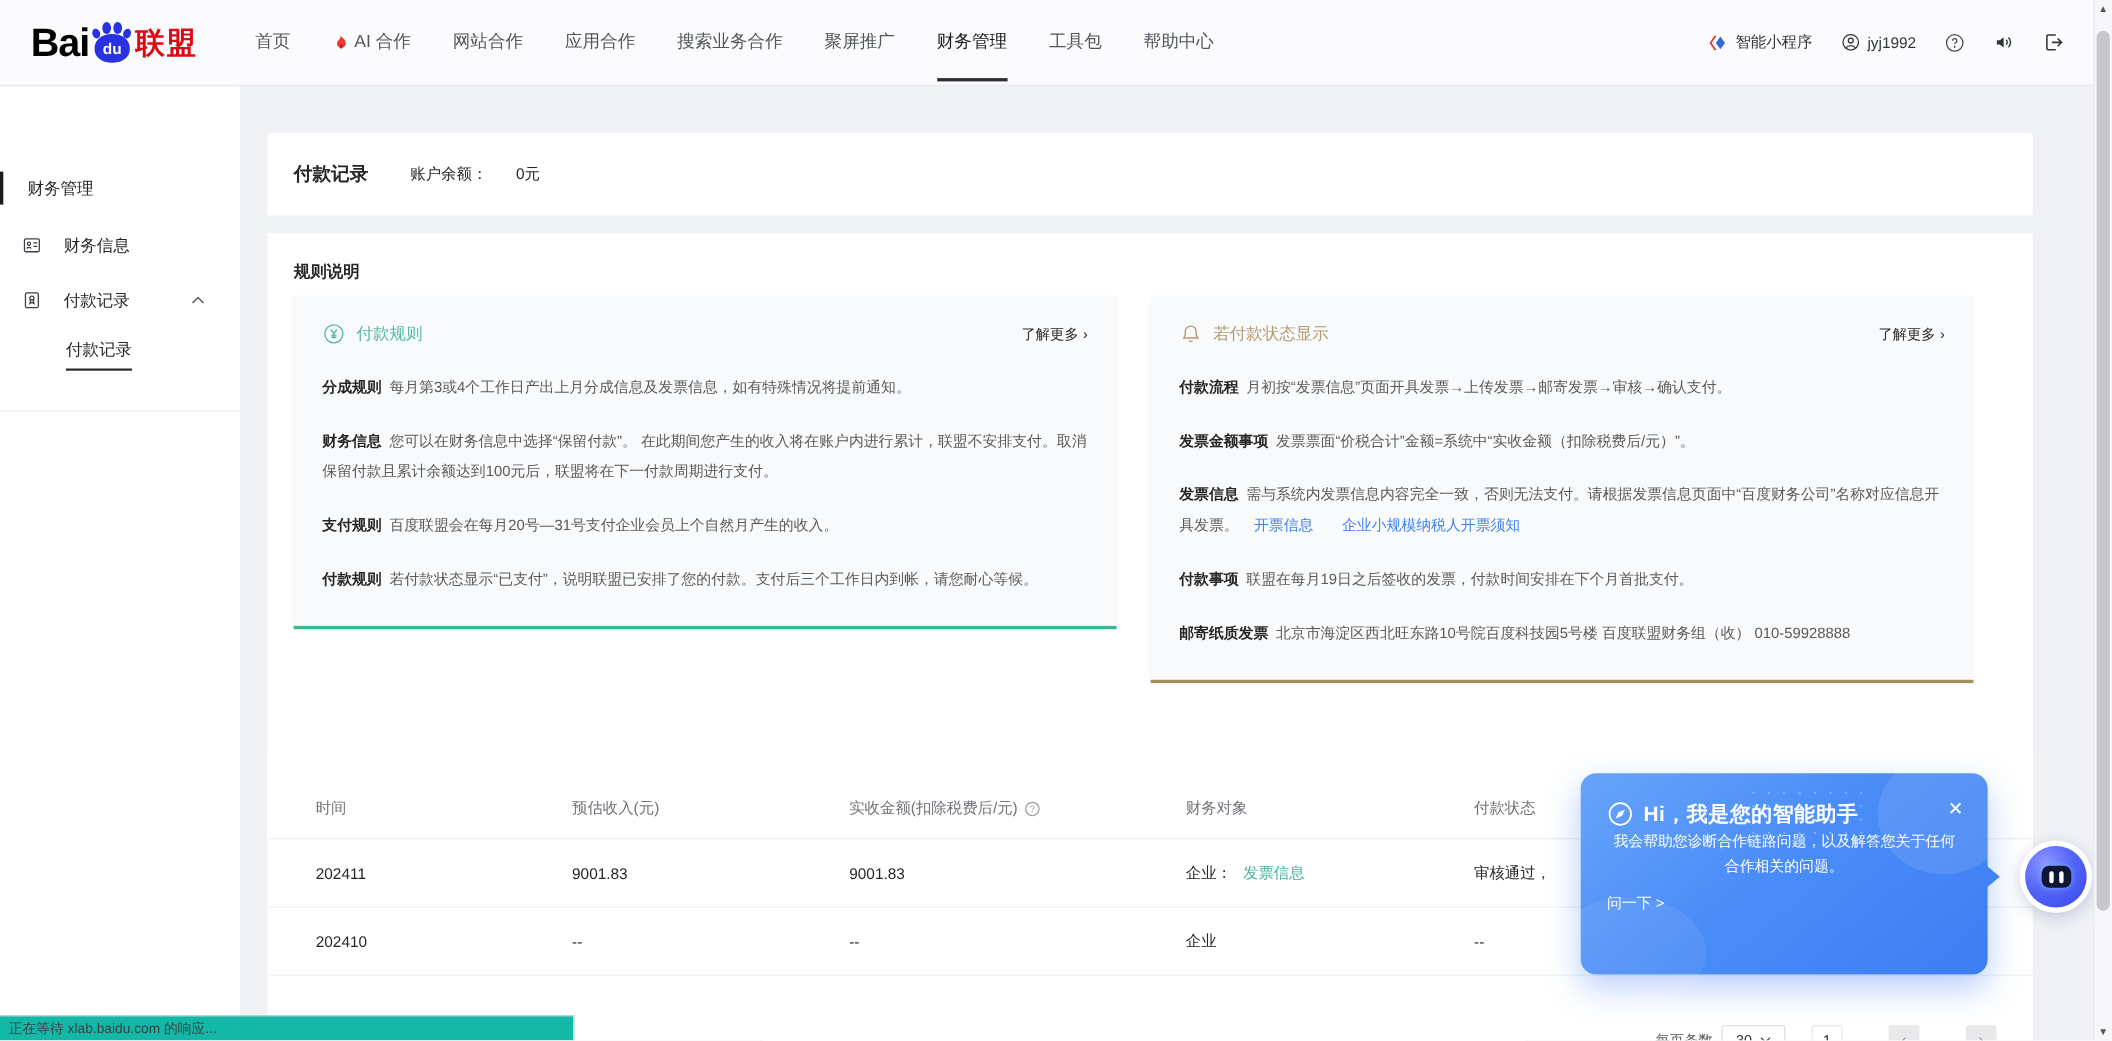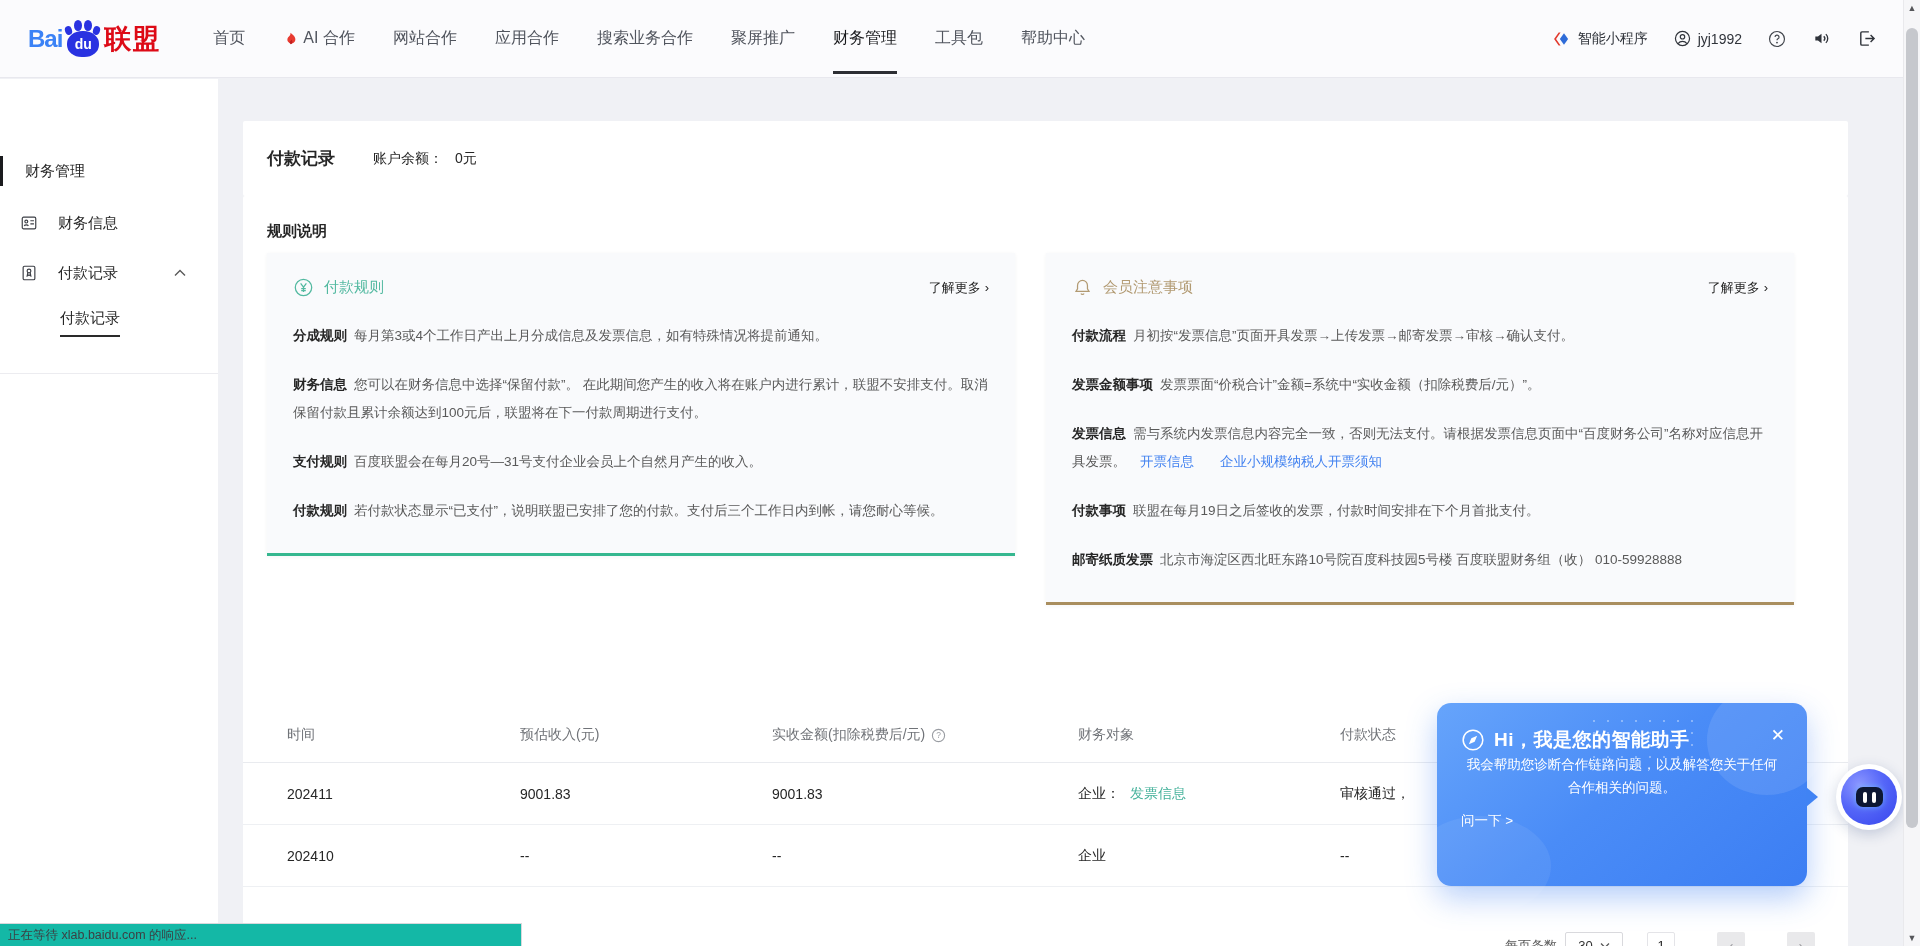--- a/index.html
+++ b/index.html
@@ -4,21 +4,21 @@
 <style>
   * { margin:0; padding:0; box-sizing:border-box; }
   html,body { width:1920px; height:946px; }
   body { font-family:"Liberation Sans","DejaVu Sans",sans-serif; }
   .screen { position:relative; width:1920px; height:946px; overflow:hidden; background:#f0f1f5; }
 
   
   .topnav { position:absolute; top:0; left:0; right:0; height:78px; background:#fbfbfd;
             border-bottom:1px solid #e8e8ee; display:flex; align-items:center; padding:0 44px 0 28px; z-index:5; }
   .logo { display:flex; align-items:center; cursor:pointer; }
-  .logo .bai { color:#3b82f6; font-size:24px; font-weight:bold; letter-spacing:-1px; }
+  .logo .bai { color:#000000; font-size:36px; font-weight:bold; letter-spacing:-1px; }
   .paw { position:relative; width:40px; height:40px; display:inline-block; margin:0 1px; }
   .paw .toe { position:absolute; background:#2932e1; border-radius:50%; }
   .paw .t1 { left:2px; top:7px; width:7px; height:9px; transform:rotate(-18deg); }
   .paw .t2 { left:11px; top:1px; width:8px; height:11px; }
   .paw .t3 { left:21px; top:1px; width:8px; height:11px; }
   .paw .t4 { left:30px; top:7px; width:7px; height:9px; transform:rotate(18deg); }
   .paw .pad { position:absolute; left:4px; top:12px; width:32px; height:26px; background:#2932e1;
               border-radius:48% 48% 46% 46%; }
   .paw .du { position:absolute; left:50%; top:64%; transform:translate(-50%,-50%); color:#fff;
              font-weight:bold; font-size:14px; }
@@ -48,23 +48,23 @@
   .side-sub { top:226px; padding-left:60px; }
   .side-sub .lbl { border-bottom:2px solid #2a2a2a; padding-bottom:7px; }
   .side-div { position:absolute; top:294px; left:0; right:0; height:1px; background:#ececf0; }
   .side-collapse { top:307px; padding-left:20px; gap:20px; }
   .side-collapse .lbl { color:#4a4d54; }
 
   
   .panel { position:absolute; left:243px; width:1605px; background:#fff; border-radius:2px; }
   .panel-head { top:121px; height:75px; display:flex; align-items:center; padding:0 24px; }
   .page-title { font-size:17px; font-weight:bold; color:#262626; }
-  .balance { margin-left:38px; font-size:14px; color:#262626; display:flex; gap:12px; }
-
-  .panel-rules { top:196px; height:552px; padding:26px 54px 0 24px; }
+  .balance { margin-left:38px; font-size:14px; color:#262626; display:flex; gap:26px; }
+
+  .panel-rules { top:212px; height:552px; padding:26px 54px 0 24px; }
   .rules-title { font-size:15px; font-weight:bold; color:#262626; }
   .cards { display:flex; gap:31px; margin-top:12px; align-items:flex-start; }
   .rule-card { flex:1; background:#f9fafc; padding:24px 26px 28px; box-shadow:0 1px 4px rgba(40,50,70,.05); }
   .rule-card.green { border-bottom:3px solid #35b78f; }
   .rule-card.gold  { border-bottom:3px solid #a98e5e; }
   .card-head { display:flex; align-items:center; gap:10px; margin-bottom:24px; }
   .card-title { font-size:15px; }
   .green .card-title { color:#52b9a0; }
   .gold  .card-title { color:#b29a72; }
   .more { margin-left:auto; font-size:13px; color:#262626; cursor:pointer; display:flex; align-items:center; gap:4px; }
@@ -294,21 +294,21 @@
         <p><b>支付规则</b><span>百度联盟会在每月20号—31号支付企业会员上个自然月产生的收入。</span></p>
         <p><b>付款规则</b><span>若付款状态显示“已支付”，说明联盟已安排了您的付款。支付后三个工作日内到帐，请您耐心等候。</span></p>
       </div>
 
       <div class="rule-card gold">
         <div class="card-head">
           <svg width="21" height="21" viewBox="0 0 22 22" fill="none" stroke="#b29a72" stroke-width="1.3">
               <path d="M11 3.6a5.2 5.2 0 0 1 5.2 5.2v3.6l1.6 2.6H4.2l1.6-2.6V8.8A5.2 5.2 0 0 1 11 3.6z"></path>
               <path d="M9.4 17.2a1.7 1.7 0 0 0 3.2 0"></path>
             </svg>
-          <span class="card-title">会员注意事项</span>
+          <span class="card-title">若付款状态显示</span>
           <span class="more">
             <span>了解更多</span>
             <span class="arr">›</span>
           </span>
         </div>
         <p><b>付款流程</b><span>月初按“发票信息”页面开具发票→上传发票→邮寄发票→审核→确认支付。</span></p>
         <p><b>发票金额事项</b><span>发票票面“价税合计”金额=系统中“实收金额（扣除税费后/元）”。</span></p>
         <p><b>发票信息</b><span>需与系统内发票信息内容完全一致，否则无法支付。请根据发票信息页面中“百度财务公司”名称对应信息开具发票。</span><a class="blue-link lk1">开票信息</a><a class="blue-link lk2">企业小规模纳税人开票须知</a></p>
         <p><b>付款事项</b><span>联盟在每月19日之后签收的发票，付款时间安排在下个月首批支付。</span></p>
         <p><b>邮寄纸质发票</b><span>北京市海淀区西北旺东路10号院百度科技园5号楼 百度联盟财务组（收） 010-59928888</span></p>

